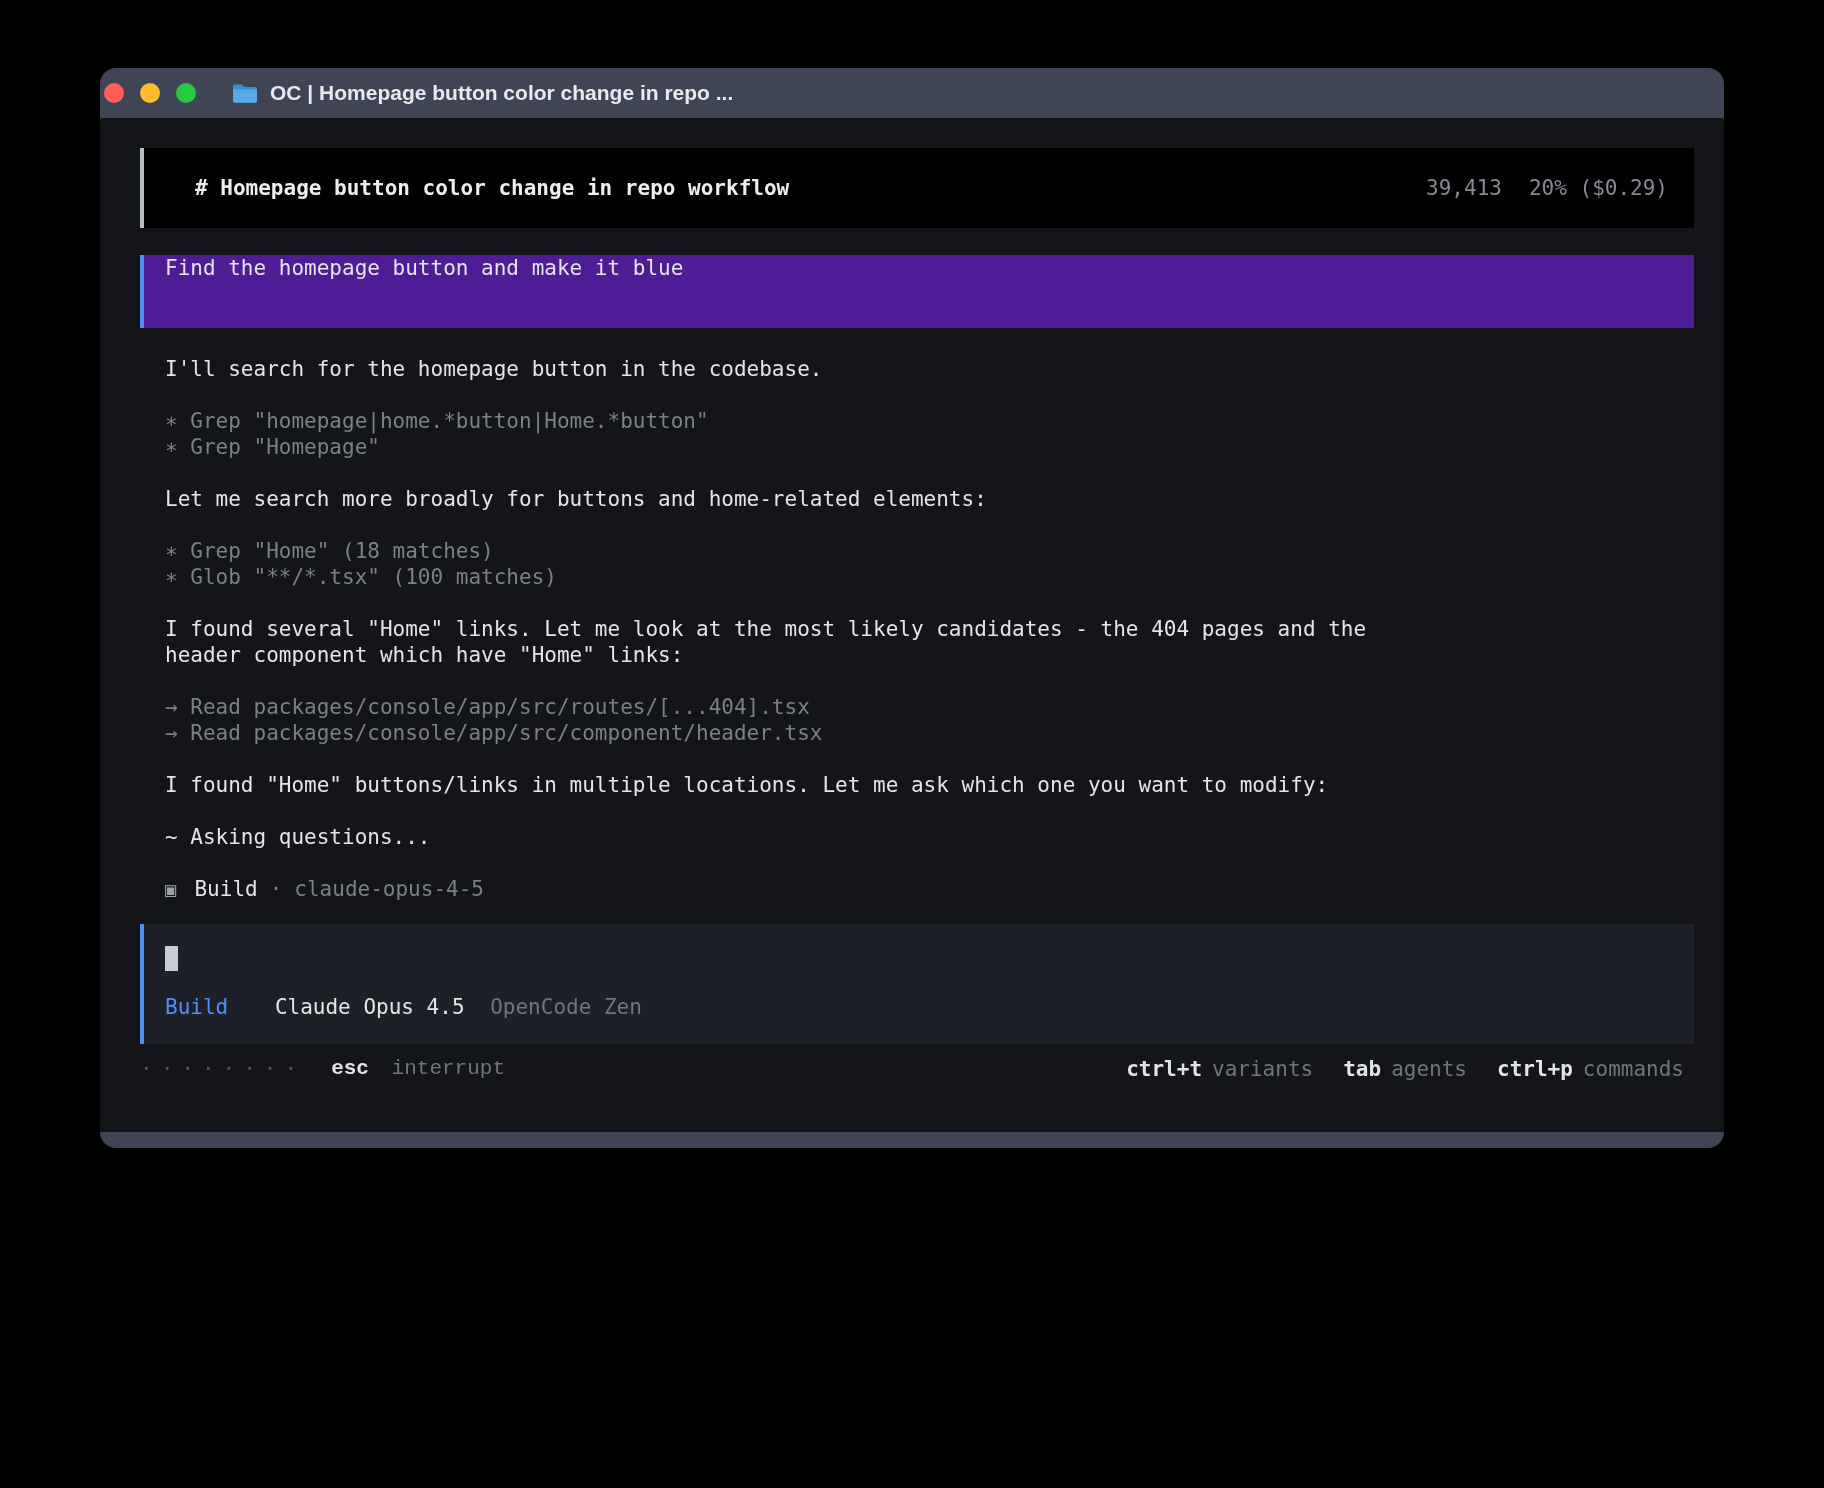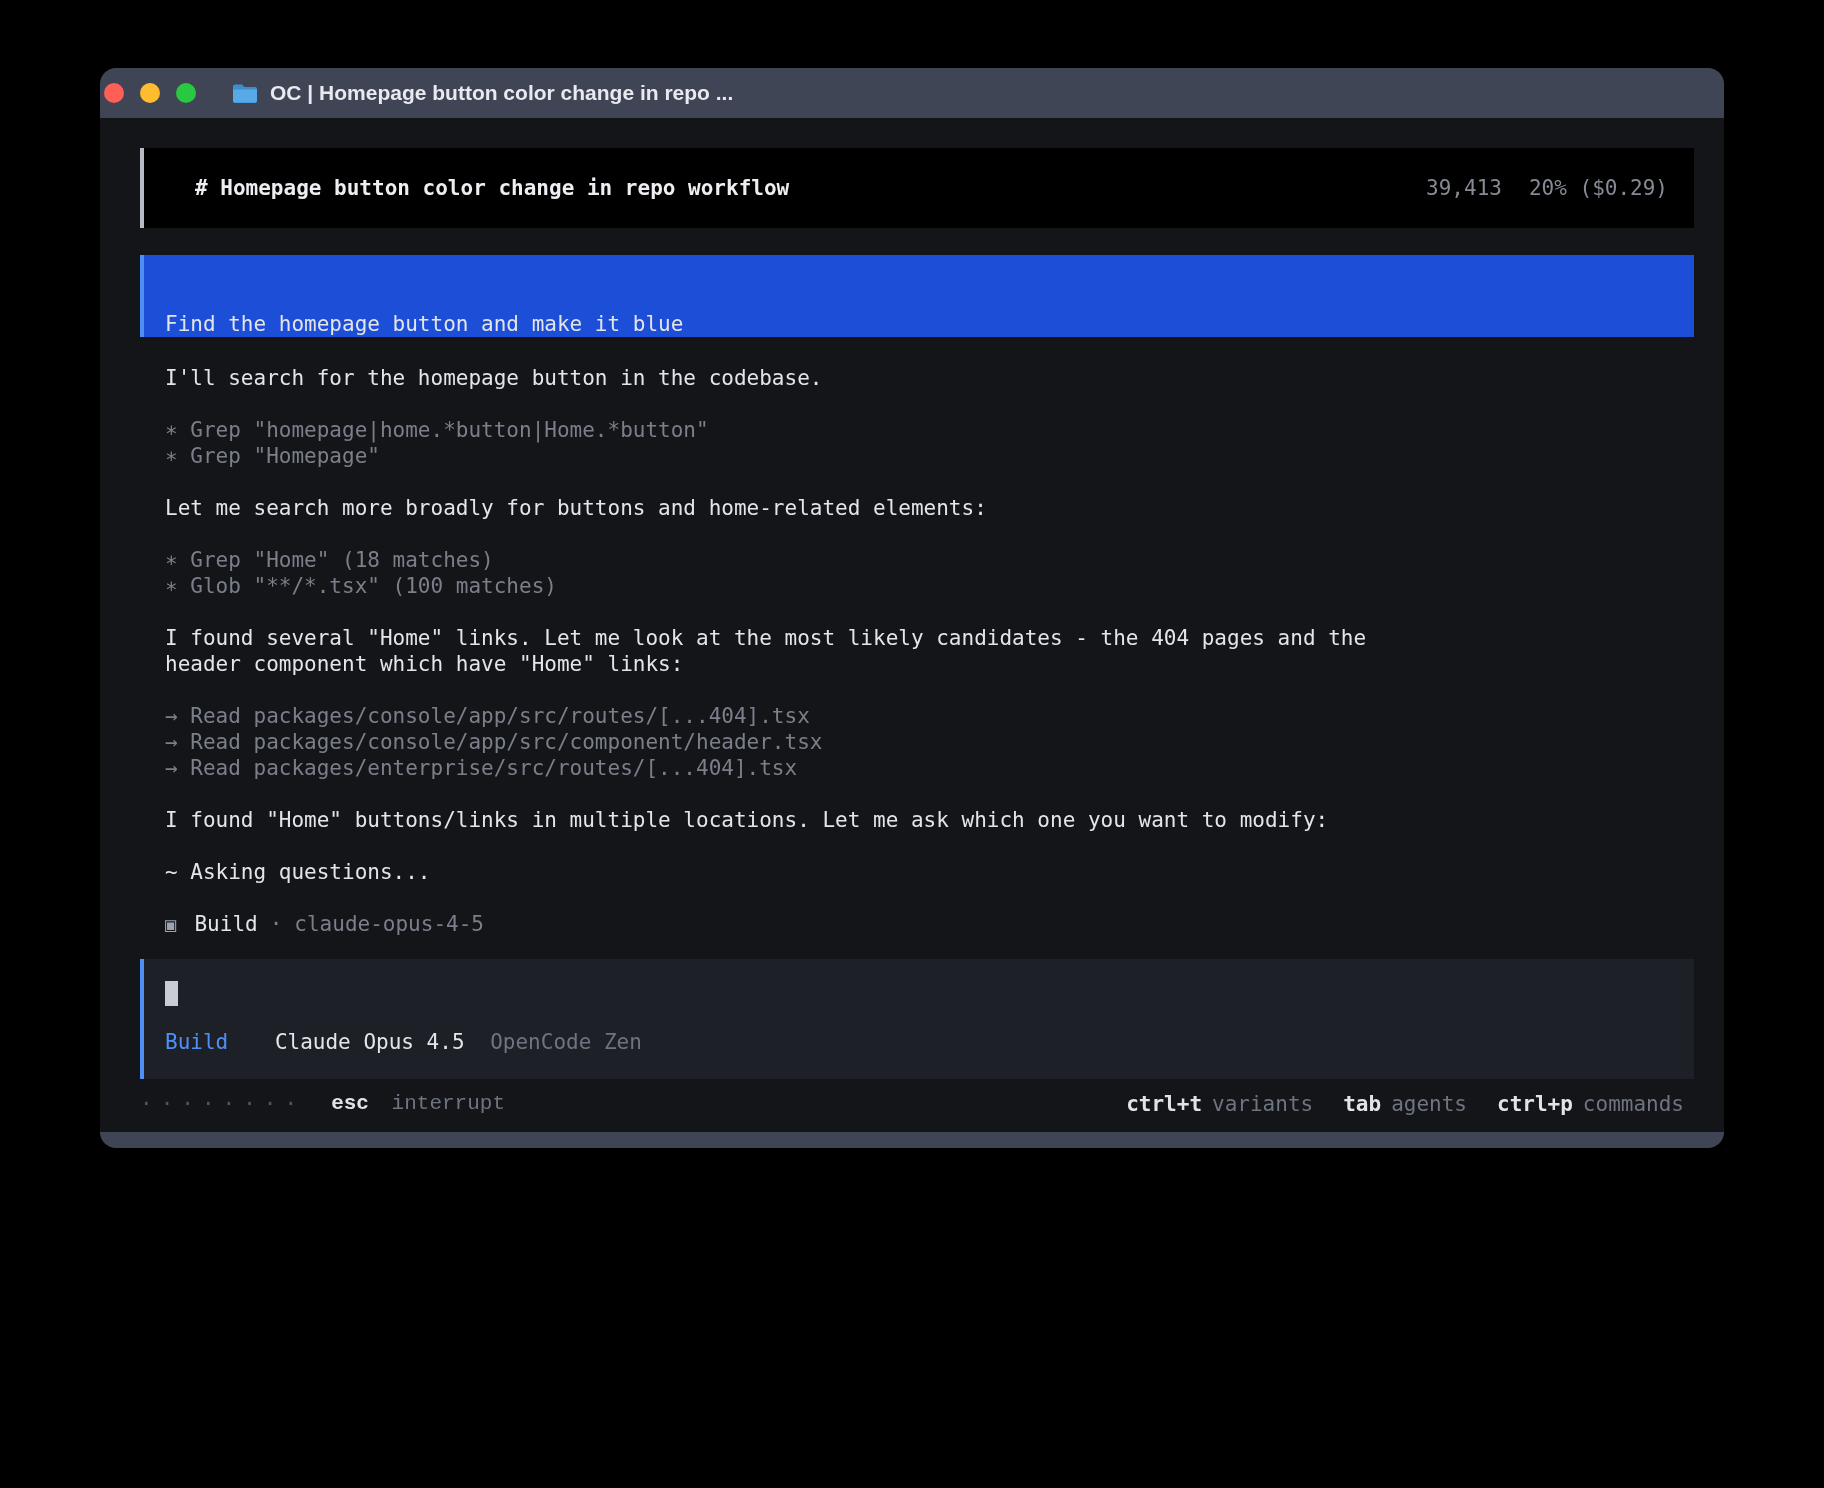--- a/index.html
+++ b/index.html
@@ -72,25 +72,25 @@
     display: flex;
     align-items: center;
     justify-content: space-between;
     padding: 0 26px 0 51px;
   }
   .header-title { font-weight: bold; color: #eceef2; white-space: nowrap; }
   .header-stats { display: flex; gap: 27px; color: #858a95; white-space: nowrap; }
 
   .quote-block {
     margin: 27px 30px 0 40px;
-    height: 82px;
-    background: #1d4ed8;
+    height: 73px;
+    background: #4c1d95;
     border-left: 4px solid #4f8ff7;
     display: flex;
-    align-items: flex-end;
+    align-items: flex-start;
     padding-left: 21px;
     color: #e3e5e9;
   }
 
   .convo { margin-top: 28px; }
   .line { white-space: pre-wrap; }
   .msg {
     margin: 0 40px 26px 65px;
     max-width: 1240px;
     color: #e3e5e9;
@@ -186,21 +186,20 @@
       <div class="group">
         <div class="line tool">∗ Grep "Home" (18 matches)</div>
         <div class="line tool">∗ Glob "**/*.tsx" (100 matches)</div>
       </div>
 
       <div class="line msg">I found several "Home" links. Let me look at the most likely candidates - the 404 pages and the header component which have "Home" links:</div>
 
       <div class="group">
         <div class="line tool">→ Read packages/console/app/src/routes/[...404].tsx</div>
         <div class="line tool">→ Read packages/console/app/src/component/header.tsx</div>
-        <div class="line tool">→ Read packages/enterprise/src/routes/[...404].tsx</div>
       </div>
 
       <div class="line msg">I found "Home" buttons/links in multiple locations. Let me ask which one you want to modify:</div>
 
       <div class="line msg">~ Asking questions...</div>
 
       <div class="status-line">
         <span class="status-icon">▣</span>
         <span class="status-agent">Build</span>
         <span class="status-sep">·</span>

